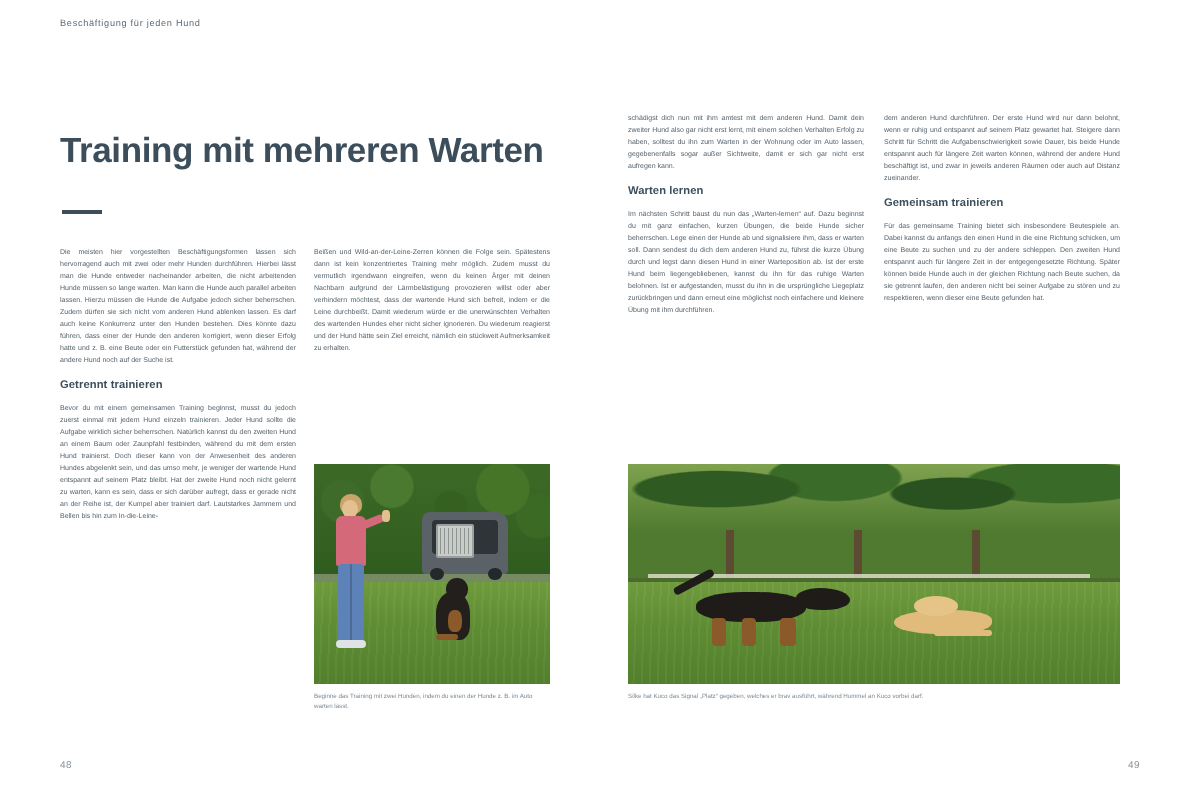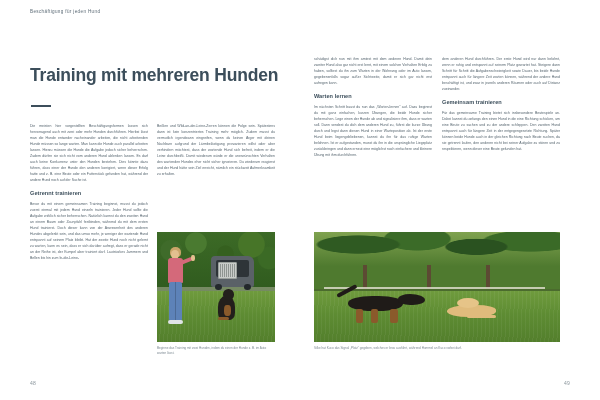--- a/index.html
+++ b/index.html
@@ -134,21 +134,21 @@
 </style>
 </head>
 <body>
 
 <div class="spread">
 
   <div class="page page-left">
 
     <div class="running-head">Beschäftigung für jeden Hund</div>
 
-    <h1 class="chapter-title">Training mit mehreren Hunden</h1>
+    <h1 class="chapter-title">Training mit mehreren Warten</h1>
     <div class="title-rule"></div>
 
     <div class="col L1">
       <p>Die meisten hier vorgestellten Beschäftigungsformen lassen sich hervorragend auch mit zwei oder mehr Hunden durchführen. Hierbei lässt man die Hunde entweder nacheinander arbeiten, die nicht arbeitenden Hunde müssen so lange warten. Man kann die Hunde auch parallel arbeiten lassen. Hierzu müssen die Hunde die Aufgabe jedoch sicher beherrschen. Zudem dürfen sie sich nicht vom anderen Hund ablenken lassen. Es darf auch keine Konkurrenz unter den Hunden bestehen. Dies könnte dazu führen, dass einer der Hunde den anderen korrigiert, wenn dieser Erfolg hatte und z. B. eine Beute oder ein Futterstück gefunden hat, während der andere Hund noch auf der Suche ist.</p>
       <div class="sub-head spaced">Getrennt trainieren</div>
       <p>Bevor du mit einem gemeinsamen Training beginnst, musst du jedoch zuerst einmal mit jedem Hund einzeln trainieren. Jeder Hund sollte die Aufgabe wirklich sicher beherrschen. Natürlich kannst du den zweiten Hund an einem Baum oder Zaunpfahl festbinden, während du mit dem ersten Hund trainierst. Doch dieser kann von der Anwesenheit des anderen Hundes abgelenkt sein, und das umso mehr, je weniger der wartende Hund entspannt auf seinem Platz bleibt. Hat der zweite Hund noch nicht gelernt zu warten, kann es sein, dass er sich darüber aufregt, dass er gerade nicht an der Reihe ist, der Kumpel aber trainiert darf. Lautstarkes Jammern und Bellen bis hin zum In-die-Leine-</p>
     </div>
 
     <div class="col L2">
       <p>Beißen und Wild-an-der-Leine-Zerren können die Folge sein. Spätestens dann ist kein konzentriertes Training mehr möglich. Zudem musst du vermutlich irgendwann eingreifen, wenn du keinen Ärger mit deinen Nachbarn aufgrund der Lärmbelästigung provozieren willst oder aber verhindern möchtest, dass der wartende Hund sich befreit, indem er die Leine durchbeißt. Damit wiederum würde er die unerwünschten Verhalten des wartenden Hundes eher nicht sicher ignorieren. Du wiederum reagierst und der Hund hätte sein Ziel erreicht, nämlich ein stückweit Aufmerksamkeit zu erhalten.</p>

